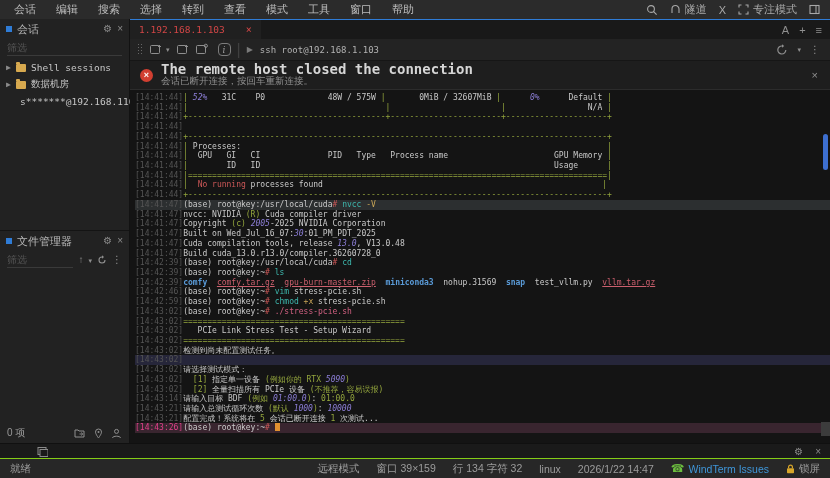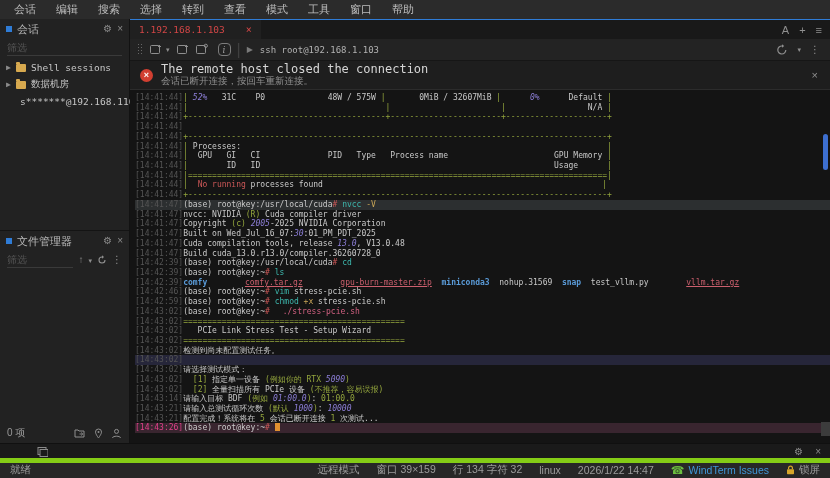--- a/index.html
+++ b/index.html
@@ -66,54 +66,54 @@
   .vsep { color:#3f3f3f; margin-right:6px; }
   .addr-play { color:#7a7a7a; font-size:8px; margin-right:7px; }
   .addr { font-family:"DejaVu Sans Mono","DejaVu Sans",monospace; font-size:9px; color:#b2b2b2; }
   .tool-right { margin-left:auto; display:flex; align-items:center; gap:9px; font-size:10px; padding-right:3px; }
 
   .notify { height:29px; flex:none; background:#1e1e1e; border-bottom:1px solid #2c2c2c;
             display:flex; align-items:center; padding:0 10px; gap:8px; }
   .err-ic { width:13px; height:13px; border-radius:50%; background:#d23f31; color:#fff; flex:none;
             font-size:9px; line-height:13px; text-align:center; font-weight:bold; }
   .notify-lines { flex:1; min-width:0; }
-  .n1 { font-size:12px; color:#d6d6d6; line-height:12px; font-family:"DejaVu Sans Mono","DejaVu Sans",monospace; }
+  .n1 { font-size:14px; color:#d6d6d6; line-height:12px; font-family:"DejaVu Sans Mono","DejaVu Sans",monospace;font-weight:bold; }
   .n2 { font-size:9.5px; color:#8f8f8f; line-height:12px; }
   .n-close { color:#8f8f8f; font-size:11px; padding:0 2px; }
 
   
   .term { flex:1; position:relative; background:#141414; overflow:hidden; padding:3px 0 0 5px; }
   .trow { height:9.72px; line-height:9.72px; font-size:8px; white-space:pre;
           font-family:"DejaVu Sans Mono","DejaVu Sans",monospace; color:#c9c9c9; }
   .ts { color:#555555; }
   .ts-pink { color:#e0408a; }
   .hl-gray { background:#2c2f30; }
   .hl-blue { background:#26263a; }
   .hl-pink { background:#39252f; }
   .c-g { color:#94a63d; }
   .c-p { color:#8d7fd8;font-style:italic; }
   .c-t { color:#3db8ae; }
   .c-y { color:#c9a556; }
   .c-r { color:#cb5757; }
   .c-b { color:#5a9bd8; font-weight:bold; }
-  .c-k { color:#d06080;margin-left:8px; }
+  .c-k { color:#d06080; }
   .c-w { color:#c9c9c9; }
-  .c-u { color:#cb5f6d; text-decoration:underline;margin-left:28px; }
+  .c-u { color:#cb5f6d; text-decoration:underline; }
   .cursor { display:inline-block; width:5px; height:8px; background:#e09030; vertical-align:-1px; }
   .vthumb { position:absolute; right:2px; top:44px; width:5px; height:36px;
             background:#3d6fd0; border-radius:3px; }
   .vbottom { position:absolute; right:0; bottom:7px; width:9px; height:14px; background:#3c3c3c; }
 
   
   .panestrip { height:15px; flex:none; background:#1a1a1a; border-top:1px solid #101010;
                display:flex; align-items:center; padding:0 9px; color:#8a8a8a; }
   .ps-ic { margin-left:28px; }
   .ps-right { margin-left:auto; display:flex; gap:12px; font-size:10px; }
-  .statusbar { height:20px; flex:none; background:#272727; border-top:5px solid #84cc16;
-               display:flex; align-items:flex-start; font-size:10.5px; color:#9c9c9c; padding:0 10px; }
+  .statusbar { height:20px; flex:none; background:#272727; border-top:1px solid #84cc16;
+               display:flex; align-items:center; font-size:10.5px; color:#9c9c9c; padding:0 10px; }
   .sb-right { margin-left:auto; display:flex; align-items:center; gap:17px; }
   .sb-item { display:flex; align-items:center; gap:4px; }
   .issues { color:#3f96d8; }
 </style>
 </head>
 <body>
 
 <div class="app">
 
   <div class="menubar">
@@ -122,20 +122,43 @@
         <span class="menu-item">编辑</span>
         <span class="menu-item">搜索</span>
         <span class="menu-item">选择</span>
         <span class="menu-item">转到</span>
         <span class="menu-item">查看</span>
         <span class="menu-item">模式</span>
         <span class="menu-item">工具</span>
         <span class="menu-item">窗口</span>
         <span class="menu-item">帮助</span>
       </div>
+    <div class="mb-right">
+      <svg class="ic" width="12" height="12" viewBox="0 0 12 12">
+          <circle cx="5" cy="5" r="3.4" fill="none" stroke="#a8a8a8" stroke-width="1.1"></circle>
+          <line x1="7.6" y1="7.6" x2="10.6" y2="10.6" stroke="#a8a8a8" stroke-width="1.1"></line>
+        </svg>
+      <span class="mb-chip">
+        <svg class="ic" width="11" height="11" viewBox="0 0 11 11">
+            <path d="M2 9 V5 A3.5 3.5 0 0 1 9 5 V9" fill="none" stroke="#a8a8a8" stroke-width="1.1"></path>
+          </svg>
+        <span>隧道</span>
+      </span>
+      <span>X</span>
+      <span class="mb-chip">
+        <svg class="ic" width="11" height="11" viewBox="0 0 11 11" fill="none" stroke="#a8a8a8" stroke-width="1.1">
+            <path d="M1 3.5 V1 H3.5 M7.5 1 H10 V3.5 M10 7.5 V10 H7.5 M3.5 10 H1 V7.5"></path>
+          </svg>
+        <span>专注模式</span>
+      </span>
+      <svg class="ic" width="11" height="11" viewBox="0 0 11 11">
+          <rect x="1" y="1.5" width="9" height="8" fill="none" stroke="#a8a8a8" stroke-width="1.1"></rect>
+          <line x1="7" y1="1.5" x2="7" y2="9.5" stroke="#a8a8a8" stroke-width="1"></line>
+        </svg>
+    </div>
   </div>
 
   <div class="main">
 
     <div class="sidebar">
       <div class="panel top">
         <div class="p-head">
           <span class="blue-sq"></span>
           <span>会话</span>
           <span class="sp"></span>

